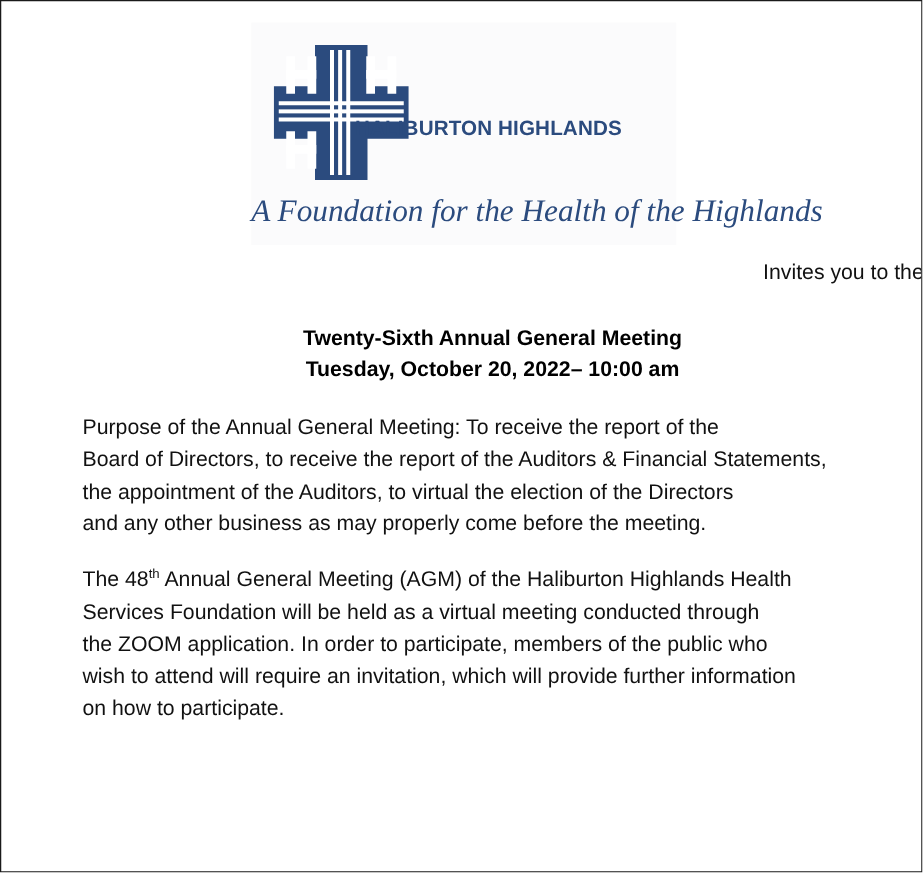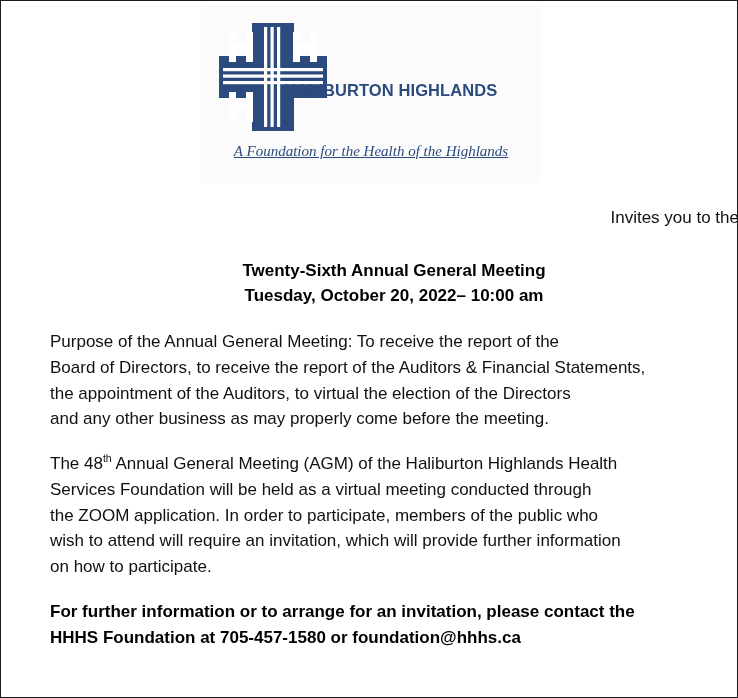--- a/index.html
+++ b/index.html
@@ -19,21 +19,21 @@
     box-sizing: border-box;
     background: #ffffff;
     border: 1px solid #1a1a1a;
     overflow: hidden;
   }
 
   
   .logo-block {
     position: absolute;
     left: 200px;
-    top: 4px;
+    top: 17px;
     width: 340px;
     height: 178px;
     background: #fbfbfc;
     box-sizing: border-box;
   }
 
   .logo-row {
     position: absolute;
     left: 0;
     top: 18px;
@@ -68,24 +68,23 @@
   }
 
   .logo-tagline {
     position: absolute;
     left: 0;
     top: 138px;
     width: 340px;
     text-align: center;
     font-family: "Liberation Serif", serif;
     font-style: italic;
-    font-size: 15px;
+    font-size: 25px;
     color: #2b4b7e;
     white-space: nowrap;
-    text-decoration: underline;
   }
 
   
   .invites-line {
     position: absolute;
     left: 0;
     top: 207px;
     width: 738px;
     text-align: right;
     font-size: 17px;
@@ -106,21 +105,21 @@
   .meeting-title .t-line { display: block; padding-left: 48px; }
 
   .para {
     position: absolute;
     left: 49px;
     width: 650px;
     font-size: 17px;
     color: #111111;
     line-height: 1.52;
   }
-  .para .p-line { display: block; white-space: nowrap; }
+  .para .p-line { display: block; white-space: nowrap; margin-left: 16px; }
 
   .para-purpose { top: 328px; }
   .para-zoom    { top: 450px; }
 
   .para-contact {
     position: absolute;
     left: 49px;
     top: 598px;
     width: 660px;
     font-size: 17px;
@@ -218,18 +217,14 @@
   </div>
 
   <div class="para para-zoom">
     <span class="p-line"><span>The 48</span><sup>th</sup><span> Annual General Meeting (AGM) of the Haliburton Highlands Health</span></span>
     <span class="p-line">Services Foundation will be held as a virtual meeting conducted through</span>
     <span class="p-line">the ZOOM application.  In order to participate, members of the public who</span>
     <span class="p-line">wish to attend will require an invitation, which will provide further information</span>
     <span class="p-line">on how to participate.</span>
   </div>
 
-  <div class="para-contact">
-    <span class="p-line">For further information or to arrange for an invitation, please contact the</span>
-    <span class="p-line">HHHS Foundation at 705-457-1580 or foundation@hhhs.ca</span>
-  </div>
 
 </div>
 
 </body></html>

